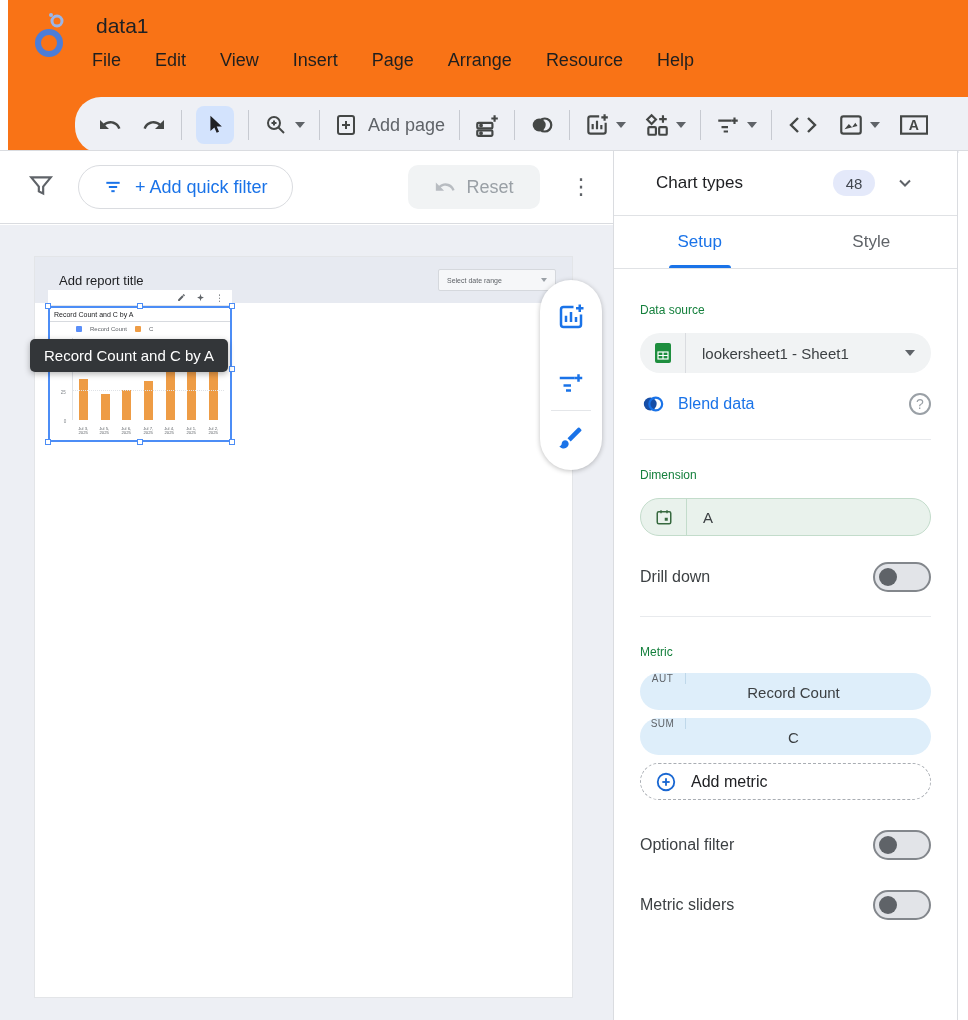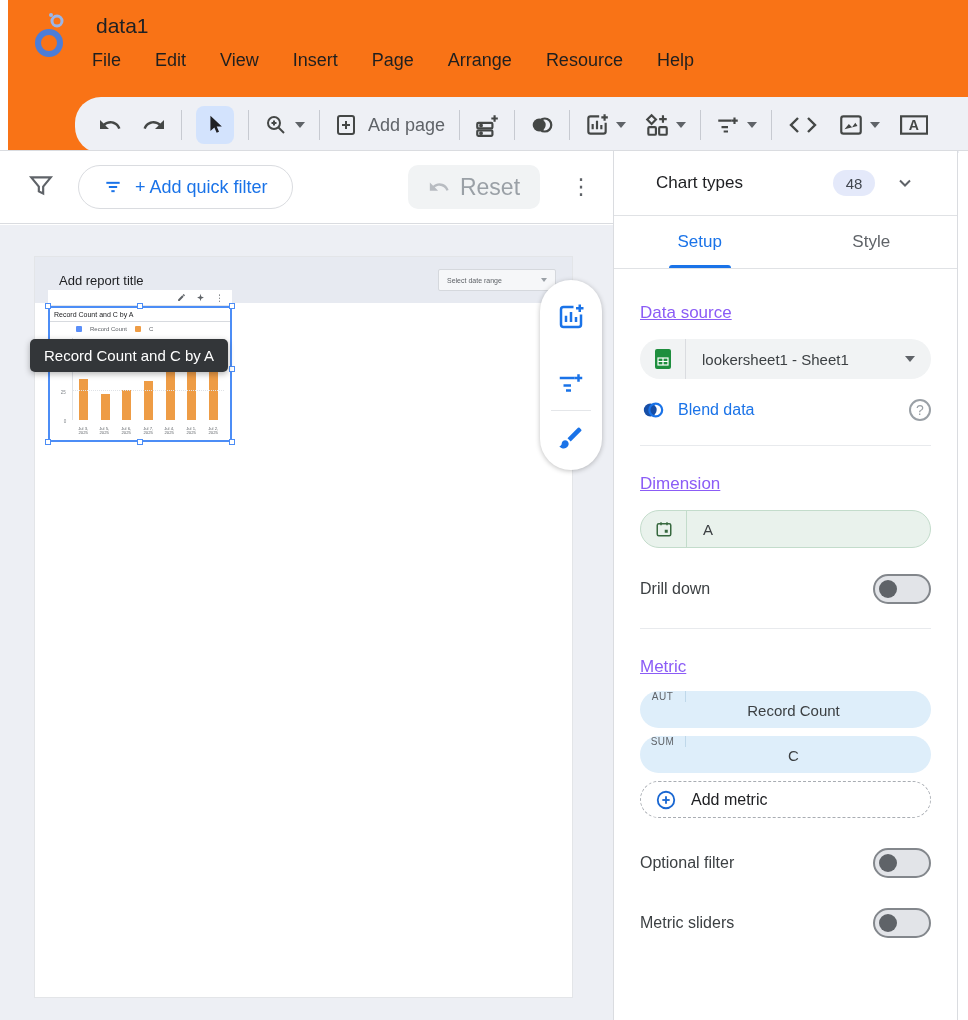--- a/index.html
+++ b/index.html
@@ -32,21 +32,21 @@
 
   
   .filterbar { position:absolute; left:0; top:0; width:613px; height:73px; background:#fff;
     border-bottom:1px solid #dadce0; }
   .funnel { position:absolute; left:28px; top:22px; color:#5f6368; }
   .quickfilter { position:absolute; left:78px; top:14px; height:44px; padding:0 24px;
     border:1px solid #dadce0; border-radius:22px; display:flex; align-items:center; gap:12px;
     color:#1a73e8; font-size:18px; font-weight:500; background:#fff; }
   .resetbtn { position:absolute; left:408px; top:14px; width:132px; height:44px; background:#f1f3f4;
     border-radius:10px; display:flex; align-items:center; justify-content:center; gap:10px;
-    color:#9aa0a6; font-size:23px; }
+    color:#9aa0a6; font-size:18px; }
   .kebab { position:absolute; left:570px; top:16px; font-size:22px; color:#5f6368; letter-spacing:0;
     line-height:40px; width:20px; text-align:center; }
 
   
   .canvas { position:absolute; left:0; top:74px; width:613px; bottom:0; background:#edeff4; }
   .page { position:absolute; left:35px; top:32px; width:537px; height:740px; background:#fff;
     box-shadow:0 0 0 1px #e3e5e8; }
   .page-band { height:46px; background:#e7eaf1; display:flex; align-items:center; padding:0 16px 0 24px; }
   .report-title { font-size:13px; color:#202124; flex:1; }
   .daterange { width:118px; height:22px; background:#f6f7f9; border:1px solid #d5d8dd; border-radius:2px;
@@ -104,21 +104,21 @@
   .badge { background:#e4e9fa; color:#41464f; border-radius:13px; min-width:42px; height:26px;
     display:flex; align-items:center; justify-content:center; font-size:15px; margin-right:20px; }
   .tabs { height:53px; border-bottom:1px solid #e0e2e5; display:flex; }
   .tab { flex:1; display:flex; align-items:center; justify-content:center; font-size:17px; position:relative; }
   .tab.active { color:#1a73e8; }
   .tab.inactive { color:#5f6368; }
   .tab.active::after { content:""; position:absolute; bottom:0; left:50%; transform:translateX(-50%);
     width:62px; height:3px; background:#1a73e8; border-radius:3px 3px 0 0; }
 
   .section { padding:0 26px; }
-  .sec-h { font-size:17px; color:#8b5cf6;text-decoration:underline; }
+  .sec-h { font-size:12px; color:#15803d; }
   .pill-field { height:40px; border-radius:20px; display:flex; align-items:center; overflow:hidden; }
   .pill-src { background:#f1f3f4; }
   .pill-ico { width:46px; align-self:stretch; display:flex; align-items:center; justify-content:center;
     border-right:1px solid #dadce0; flex:0 0 auto; }
   .pill-txt { flex:1; font-size:15px; color:#3c4043; padding-left:16px; }
   .pill-caret { width:0; height:0; border-left:5px solid transparent; border-right:5px solid transparent;
     border-top:6px solid #5f6368; margin-right:16px; }
   .blendrow { display:flex; align-items:center; gap:12px; margin-top:20px; }
   .blendrow .blend-label { color:#1a73e8; font-size:16px; font-weight:500; flex:1; }
   .helpq { width:22px; height:22px; border-radius:50%; border:2px solid #9aa0a6; color:#9aa0a6;

